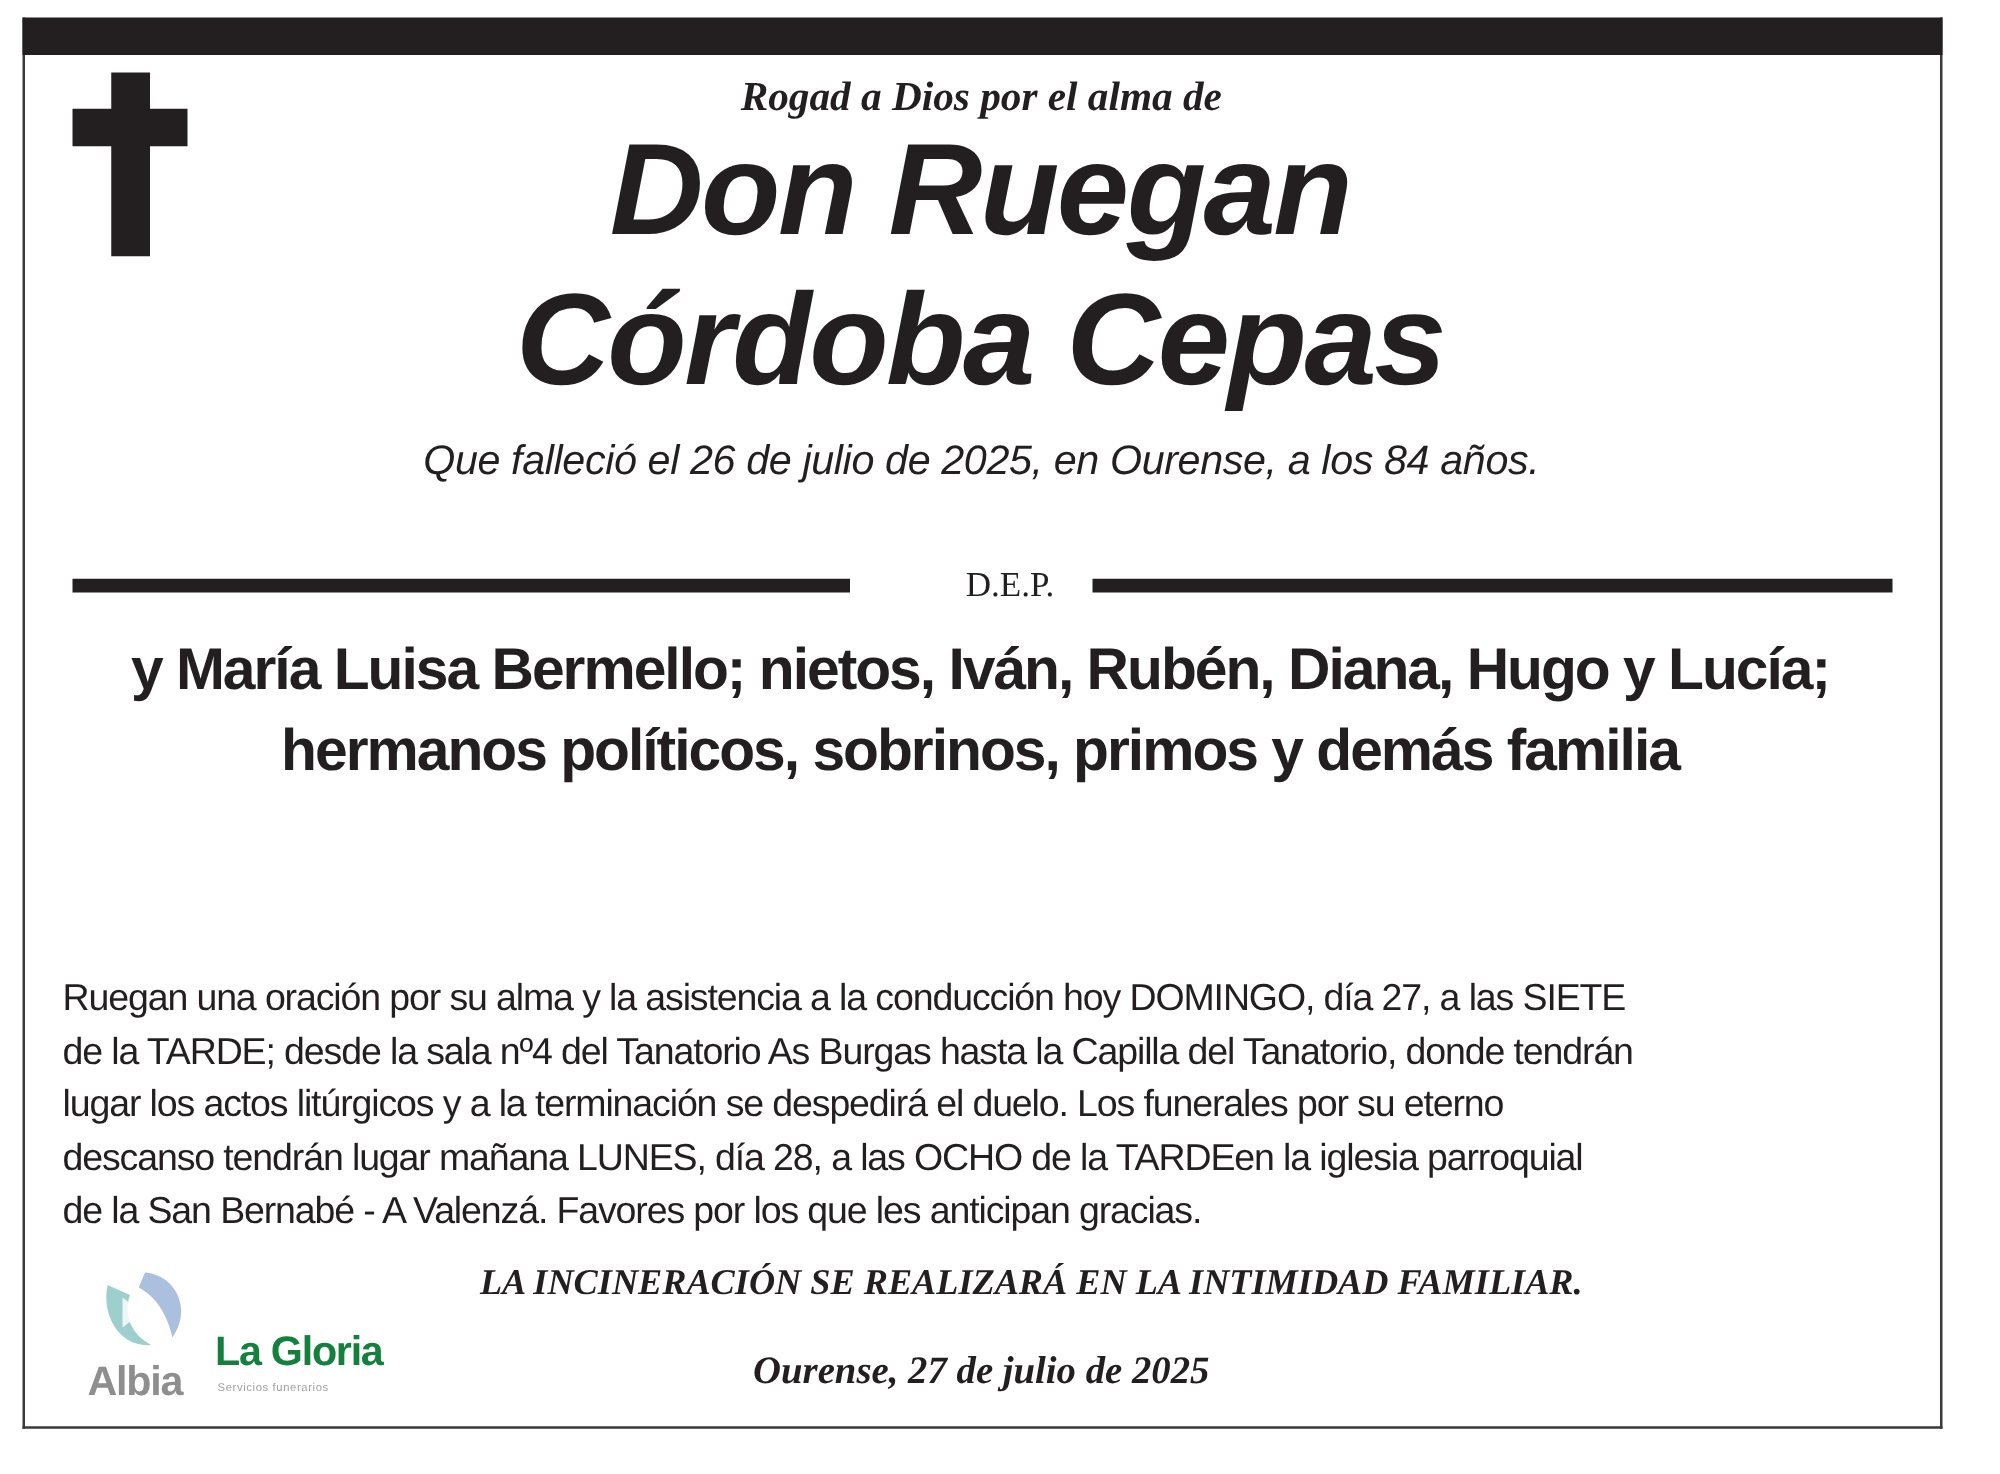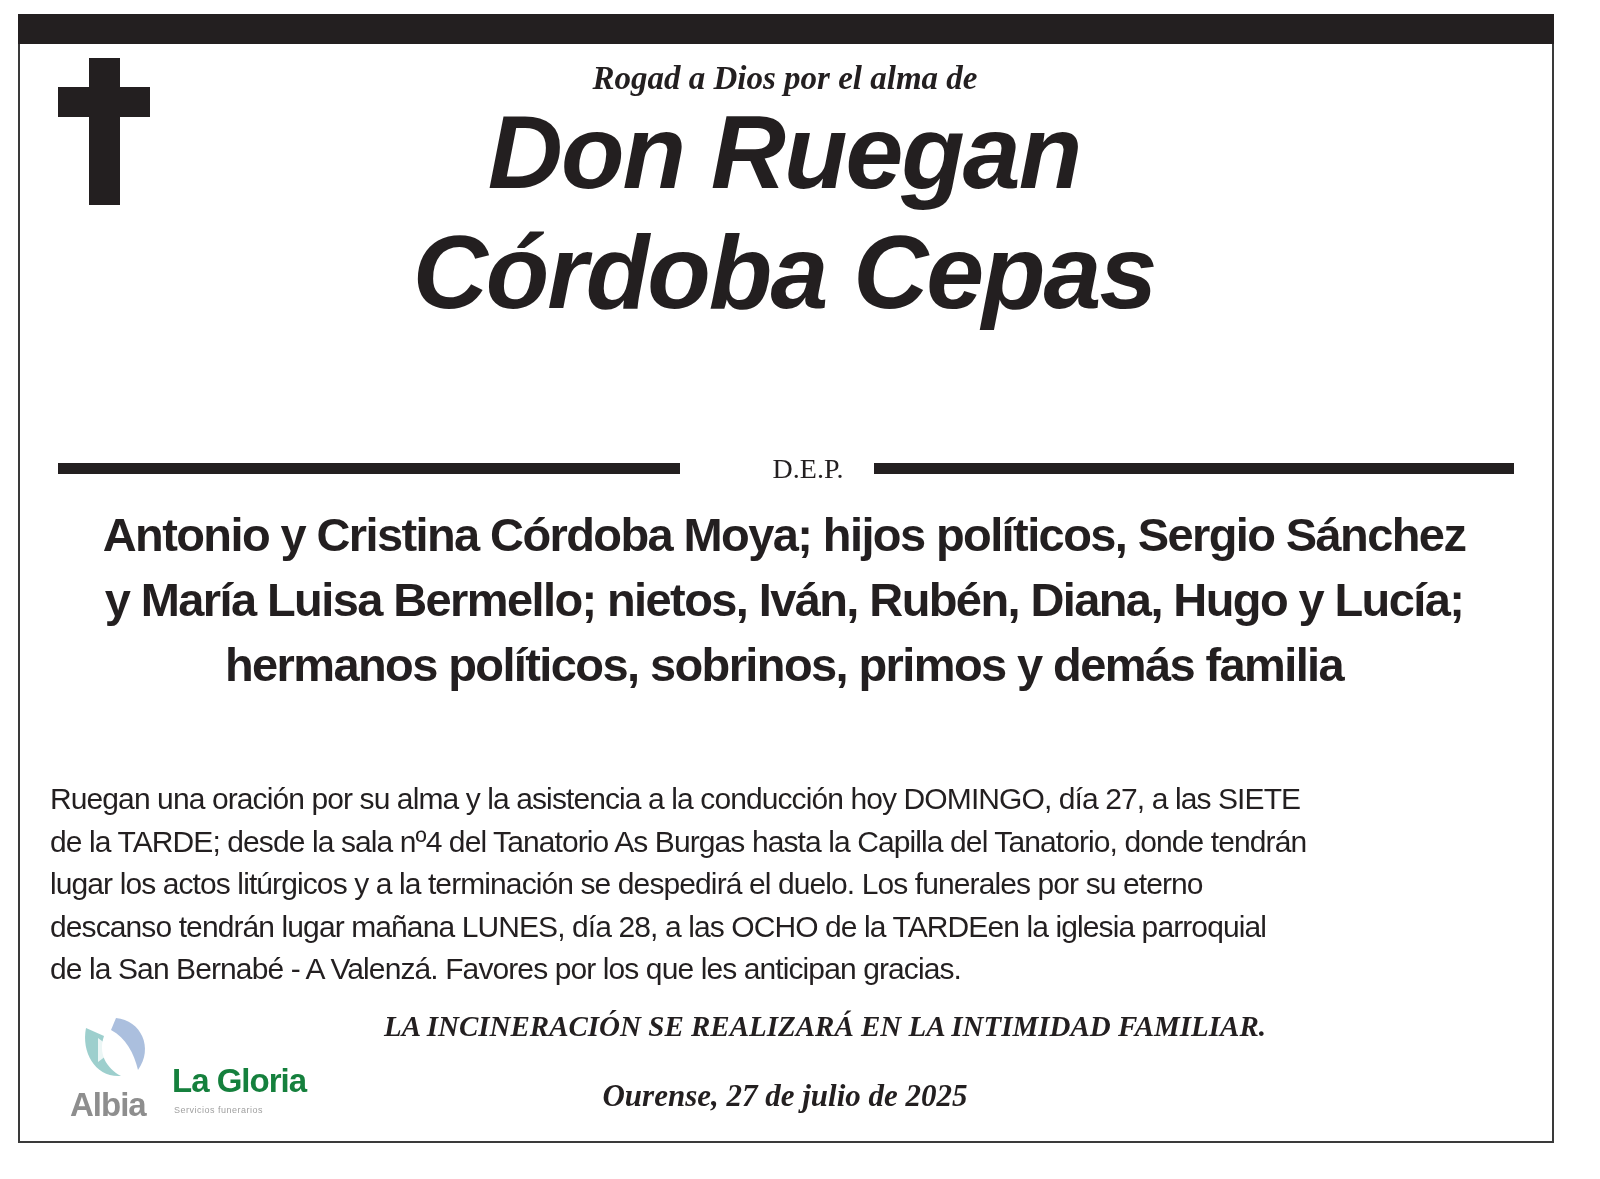--- a/index.html
+++ b/index.html
@@ -39,30 +39,30 @@
 <div class="cross">
   <div class="v"></div>
     <div class="h"></div>
 </div>
 
 <div class="center pray">Rogad a Dios por el alma de</div>
 <div class="center name1">Don Ruegan</div>
 <div class="center name2">Córdoba Cepas</div>
 
 <div class="center death">
+  <div>Que falleció el 26 de julio de 2025, en Ourense, a los 84 años.</div>
 </div>
 
 <div class="dep-row">
   <div class="dep-line-l"></div>
   <div class="dep-text">D.E.P.</div>
   <div class="dep-line-r"></div>
 </div>
 
 <div class="family">
-  <span>Antonio y Cristina Córdoba Moya; hijos políticos, Sergio Sánchez</span>
   <span>y María Luisa Bermello; nietos, Iván, Rubén, Diana, Hugo y Lucía;</span>
   <span>hermanos políticos, sobrinos, primos y demás familia</span>
 </div>
 
 <div class="body-text">
   <span>Ruegan una oración por su alma y la asistencia a la conducción hoy DOMINGO, día 27, a las SIETE</span>
   <span>de la TARDE; desde la sala nº4 del Tanatorio As Burgas hasta la Capilla del Tanatorio, donde tendrán</span>
   <span>lugar los actos litúrgicos y a la terminación se despedirá el duelo. Los funerales por su eterno</span>
   <span>descanso tendrán lugar mañana LUNES, día 28, a las OCHO de la TARDEen la iglesia parroquial</span>
   <span>de la San Bernabé - A Valenzá. Favores por los que les anticipan gracias.</span>

